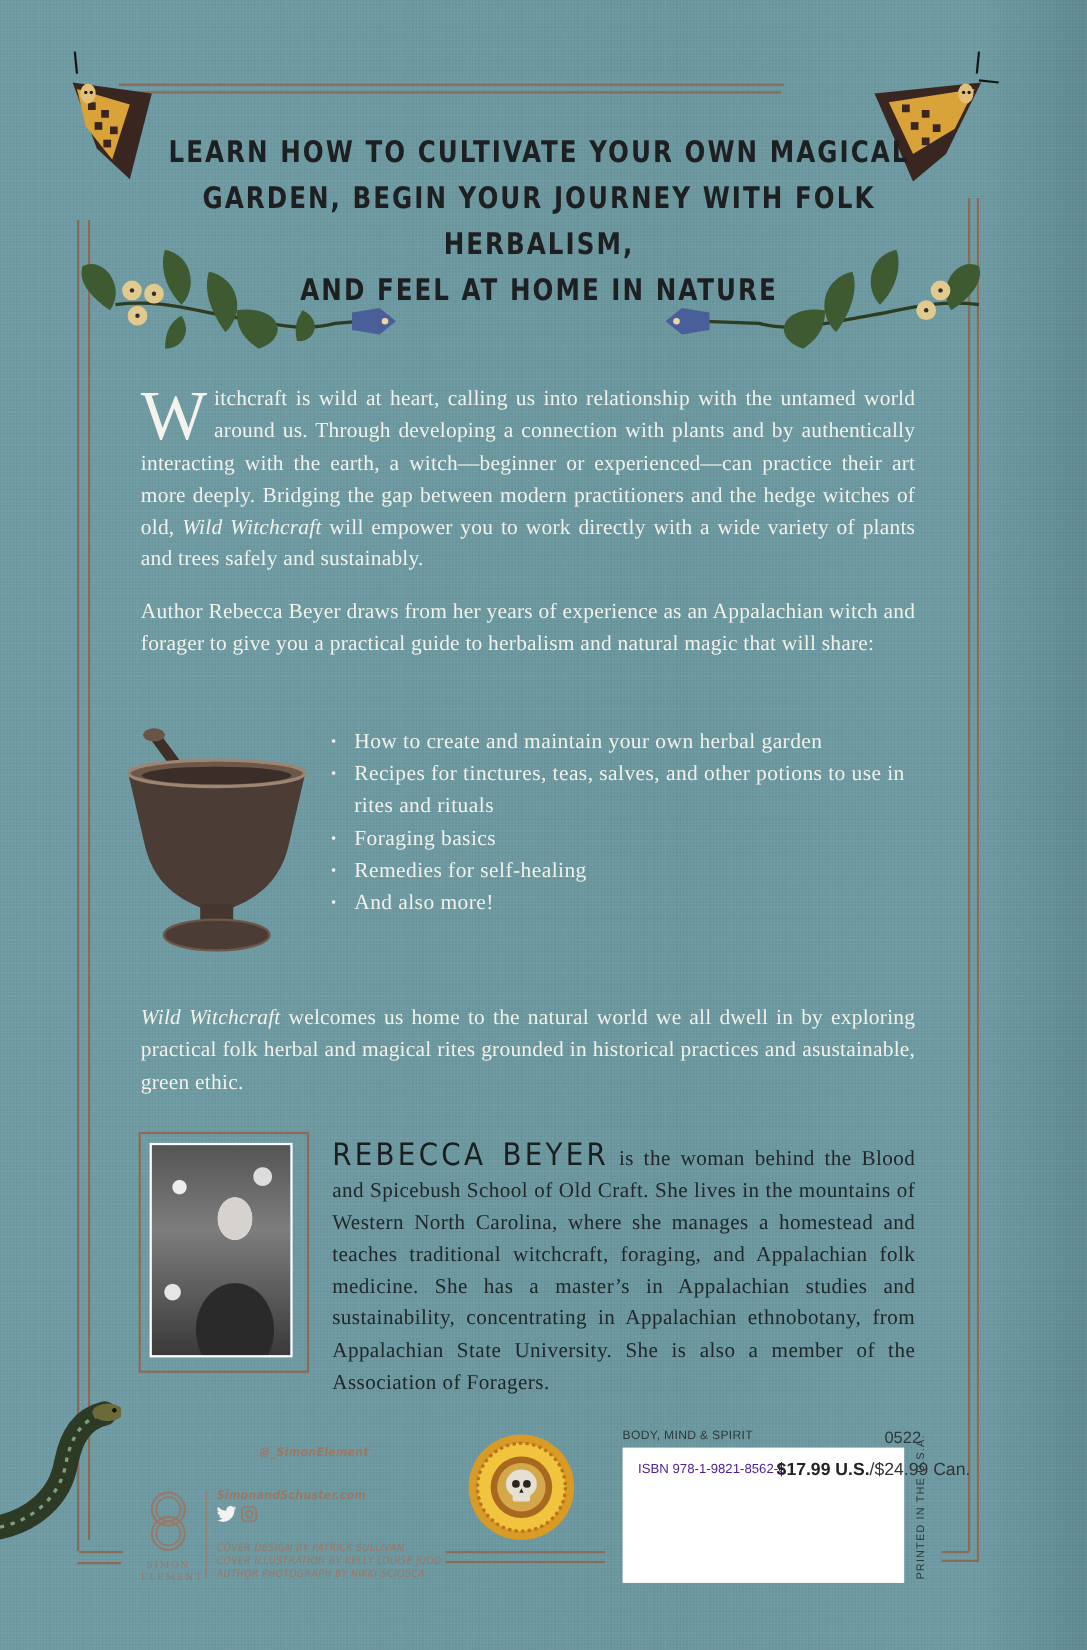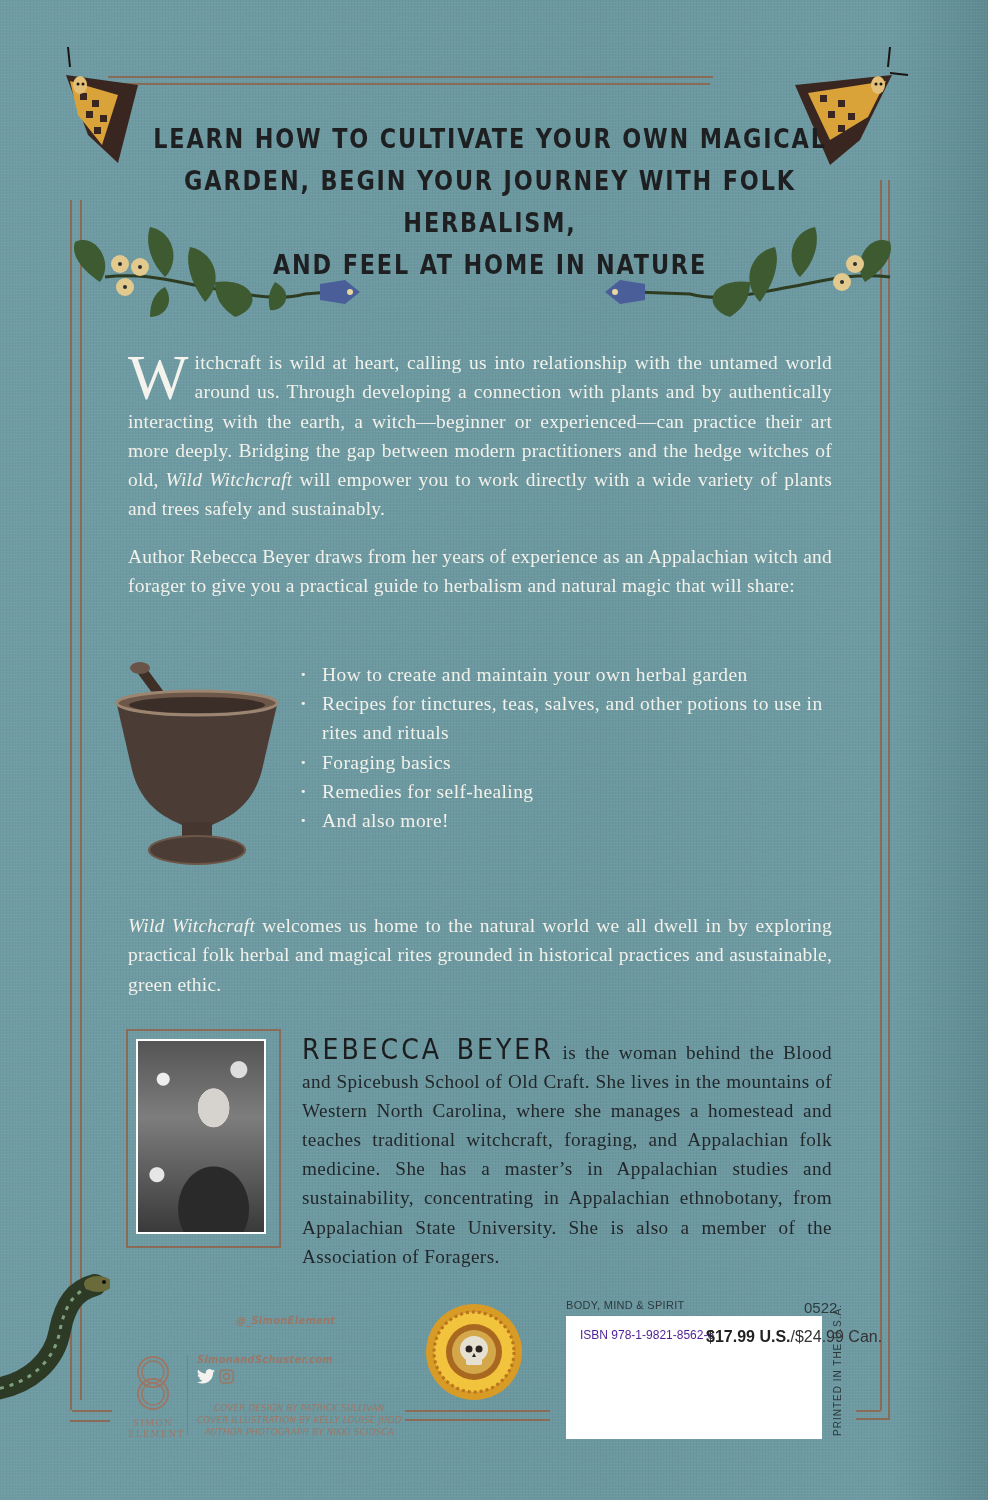--- a/index.html
+++ b/index.html
@@ -48,21 +48,21 @@
   .isbn { position:absolute; left:580px; top:1328px; font-family:"Liberation Sans", sans-serif; font-size:12px; color:#4c1d95; }
   .price { position:absolute; left:706px; top:1328px; font-family:"Liberation Sans", sans-serif; font-size:16px; color:#333; }
   .price b { color:#222; }
   .category { position:absolute; left:566px; top:1299px; font-family:"Liberation Sans", sans-serif; font-size:11px; color:#2d3a3d; letter-spacing:0.3px; }
   .code { position:absolute; left:804px; top:1299px; font-family:"Liberation Sans", sans-serif; font-size:15px; color:#2d3a3d; }
   .printed { position:absolute; left:832px; top:1436px; transform:rotate(-90deg); transform-origin:left top;
     font-family:"Liberation Sans", sans-serif; font-size:10px; color:#2d3a3d; letter-spacing:1px; white-space:nowrap; }
   .pub { position:absolute; font-family:"DejaVu Sans Condensed","DejaVu Sans", sans-serif; color:#9b7766; font-size:10.5px; letter-spacing:0.3px;font-style:italic; }
   .pub-url { left:197px; top:1353px; font-weight:bold; font-size:11px; }
   .pub-handle { left:236px; top:1314px; font-weight:bold; font-size:11px; }
-  .pub-credits { left:197px; top:1402px; line-height:12px; text-transform:uppercase; font-size:9.5px;text-align:center; }
+  .pub-credits { left:197px; top:1402px; line-height:12px; text-transform:uppercase; font-size:9.5px; }
   .pub-divider { position:absolute; left:187px; top:1355px; width:1px; height:80px; background:#9b7766; }
   .logo { position:absolute; left:132px; top:1354px; width:42px; height:60px; }
   .logo-text { position:absolute; left:128px; top:1418px; width:50px; text-align:center; font-size:8.5px; letter-spacing:1.5px; color:#9b7766; font-family:"DejaVu Serif", serif; line-height:11px; }
   .social { position:absolute; top:1369px; }
   .svg-abs { position:absolute; }
 </style>
 </head>
 <body>
 
 <div class="frame-line" style="left:108px;top:76px;width:302px;height:2px;left:108px;width:605px;"></div>

